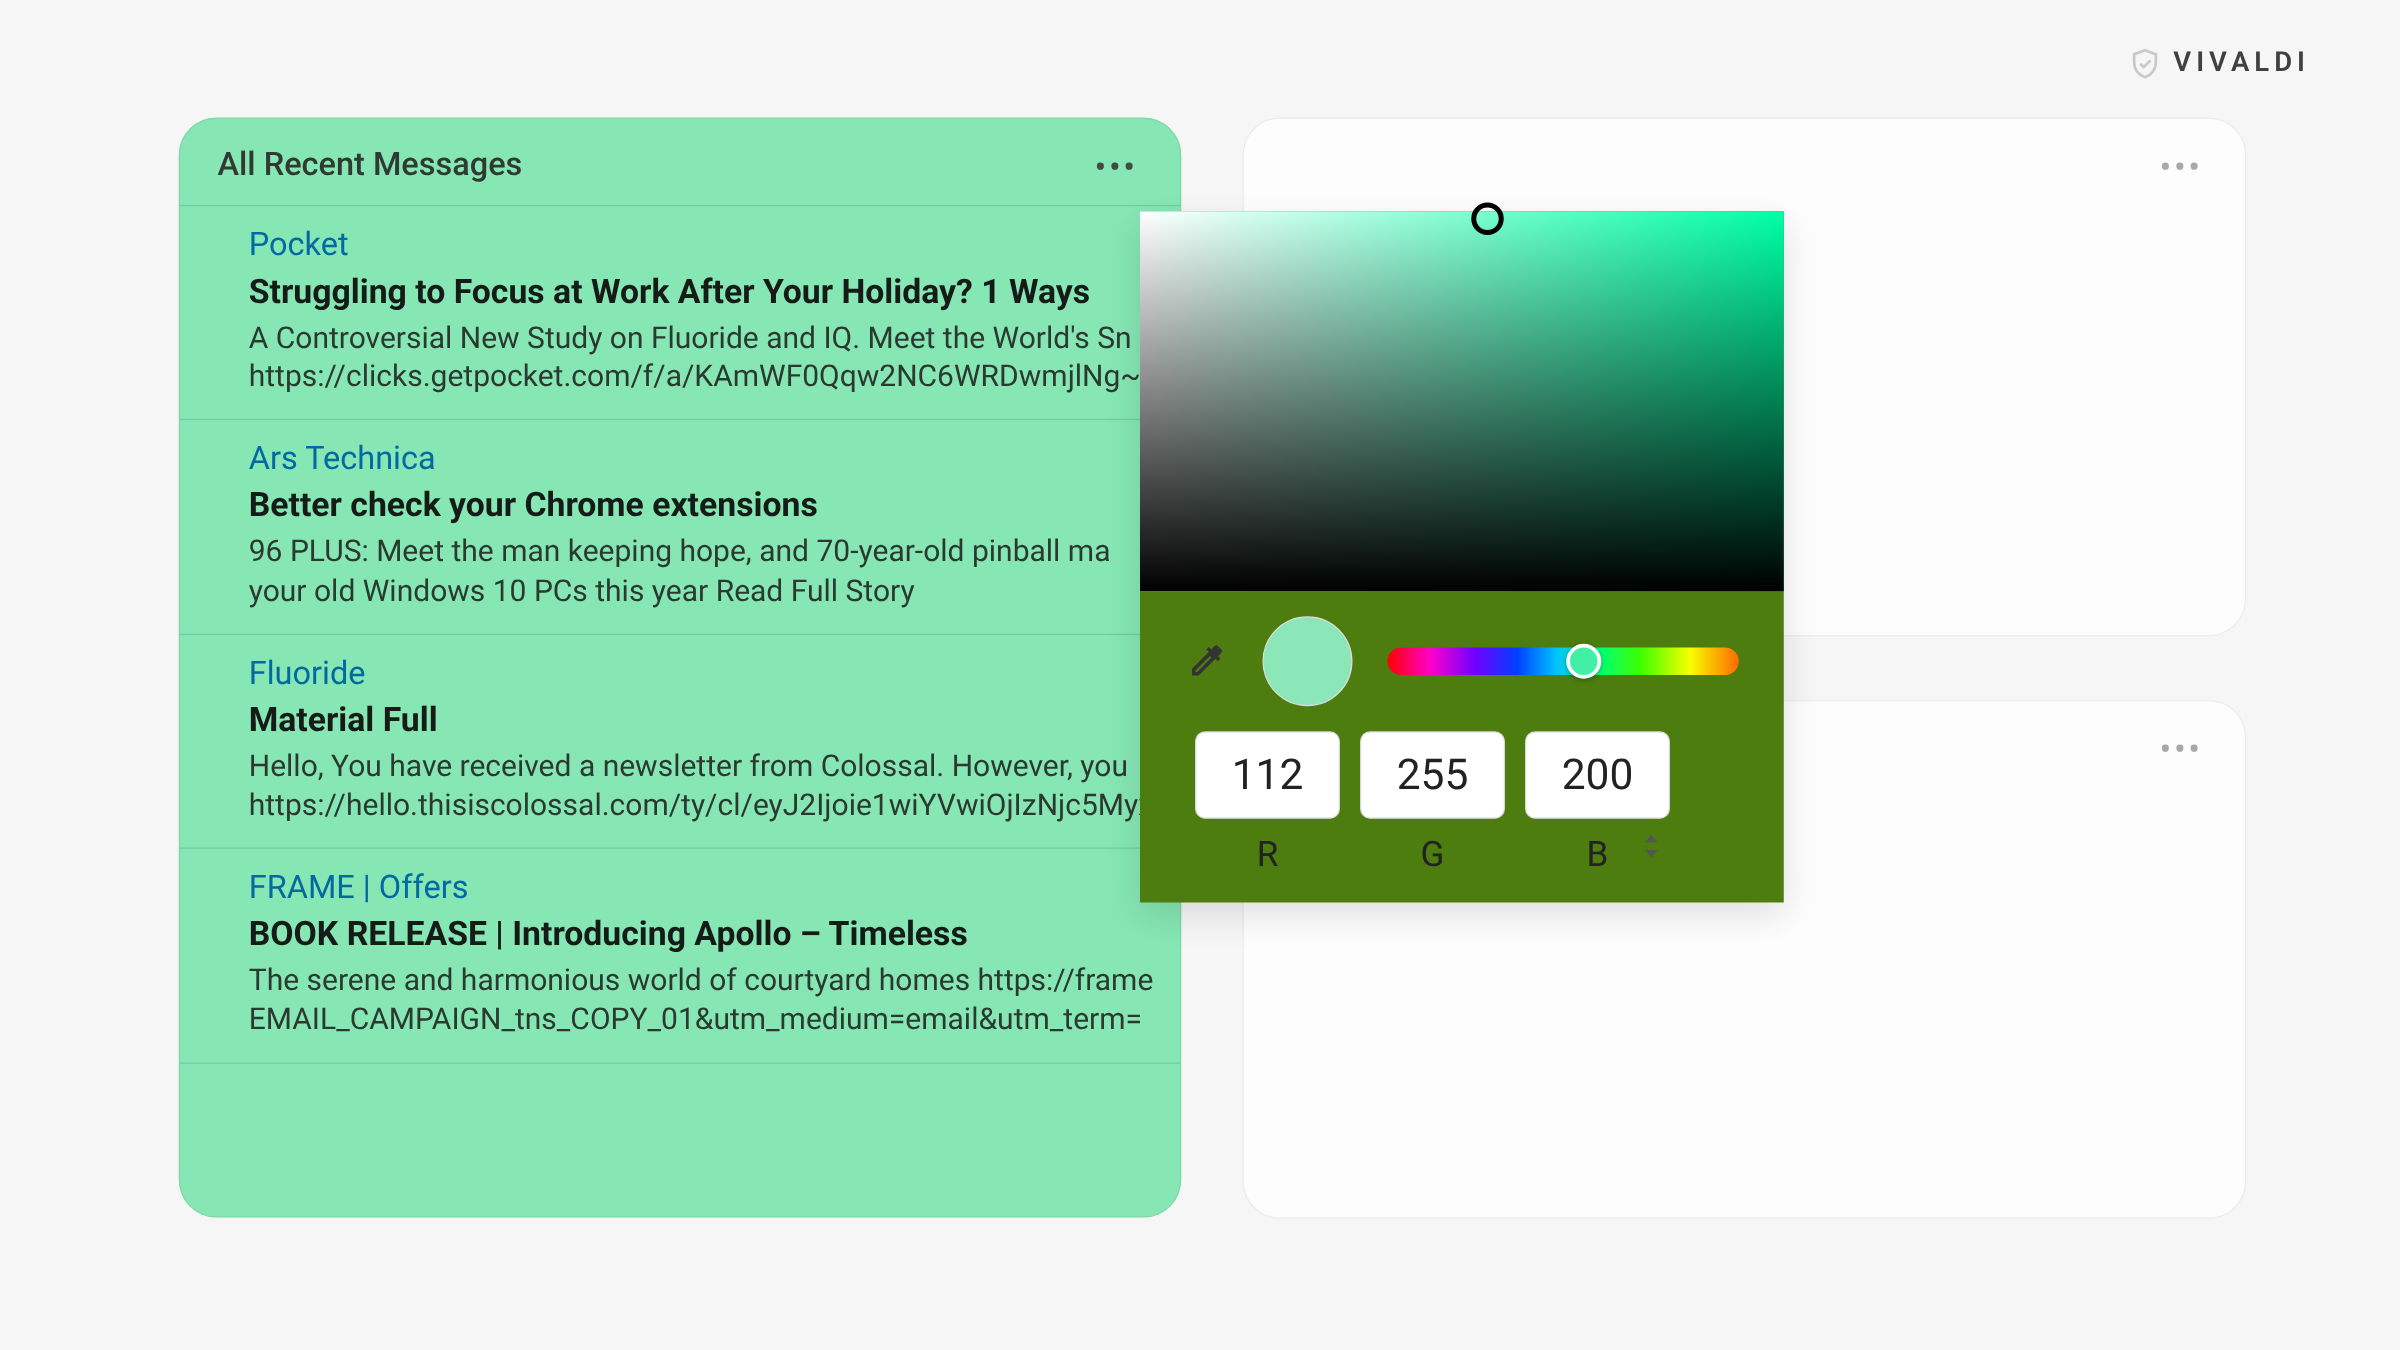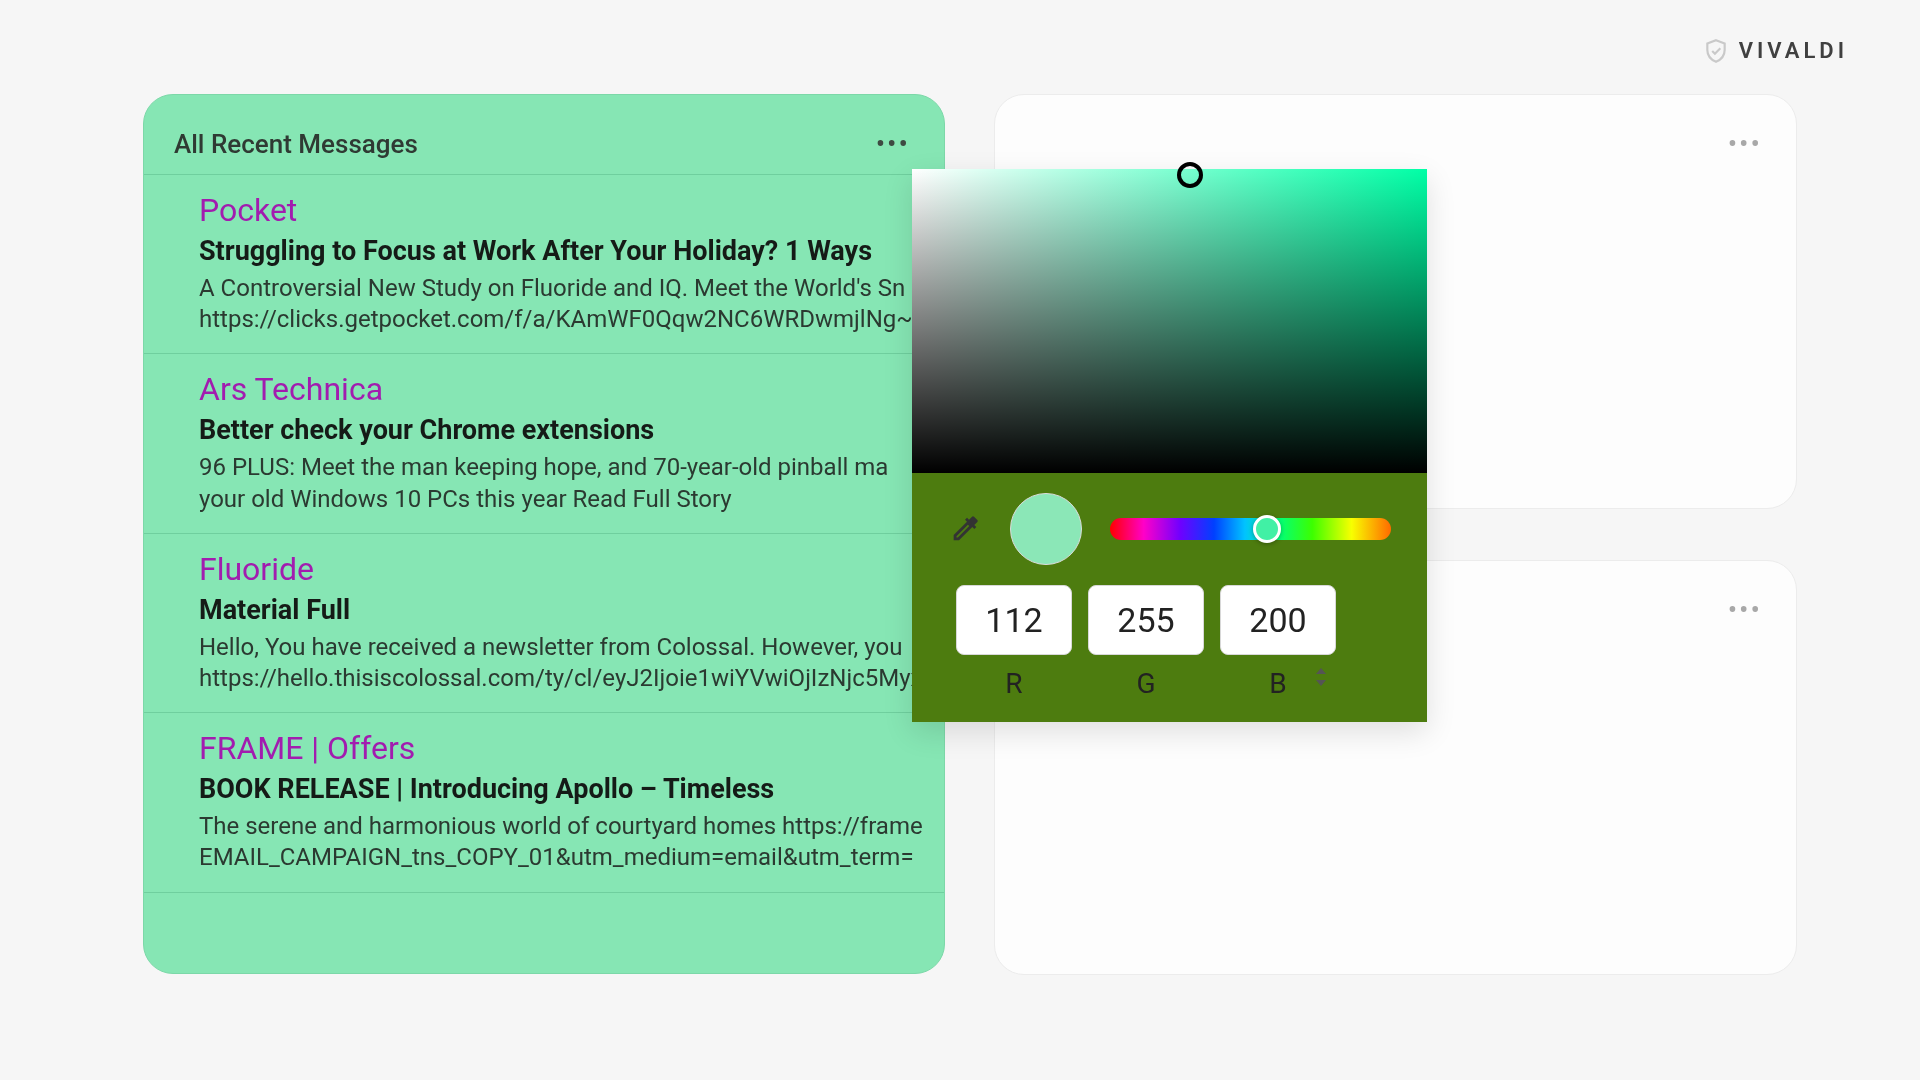--- a/index.html
+++ b/index.html
@@ -32,22 +32,22 @@
   border: 1.5px solid #ececec;
 }
 .card-green {
   background: #86e6b4;
   border-color: #7cd8a8;
 }
 
 .card-header {
   display: flex;
   justify-content: space-between;
-  align-items: center;
-  padding: 32px 30px 14px 30px;
+  align-items: flex-start;
+  padding: 22px 30px 14px 30px;
 }
 .card-title {
   font-size: 26px;
   color: #2f3a33;
   font-weight: 500;
 }
 .more-btn {
   color: #515e56;
   font-size: 28px;
   letter-spacing: 2px;
@@ -56,21 +56,21 @@
 }
 .card .more-btn { color: #a8a8a8; }
 .card-green .more-btn { color: #3e4a42; }
 
 .msg {
   border-top: 1px solid #6fcf9e;
   padding: 16px 30px 18px 55px;
   overflow: hidden;
 }
 .msg:first-of-type { border-top: none; padding-top: 6px; }
-.msg-sender { font-size: 32px; color: #a21caf; margin-bottom: 6px; }
+.msg-sender { font-size: 26px; color: #0369a1; margin-bottom: 6px; }
 .msg-subject { font-size: 27px; font-weight: 700; color: #151b17; margin-bottom: 6px; white-space: nowrap; }
 .msg-body { font-size: 24px; color: #2b3a31; line-height: 1.3; white-space: nowrap; }
 
 
 #messages-card { left: 143px; top: 94px; width: 802px; height: 880px; }
 #blank-card-1 { left: 994px; top: 94px; width: 803px; height: 415px; }
 #blank-card-2 { left: 994px; top: 560px; width: 803px; height: 415px; }
 
 .colorpicker {
   position: absolute;

